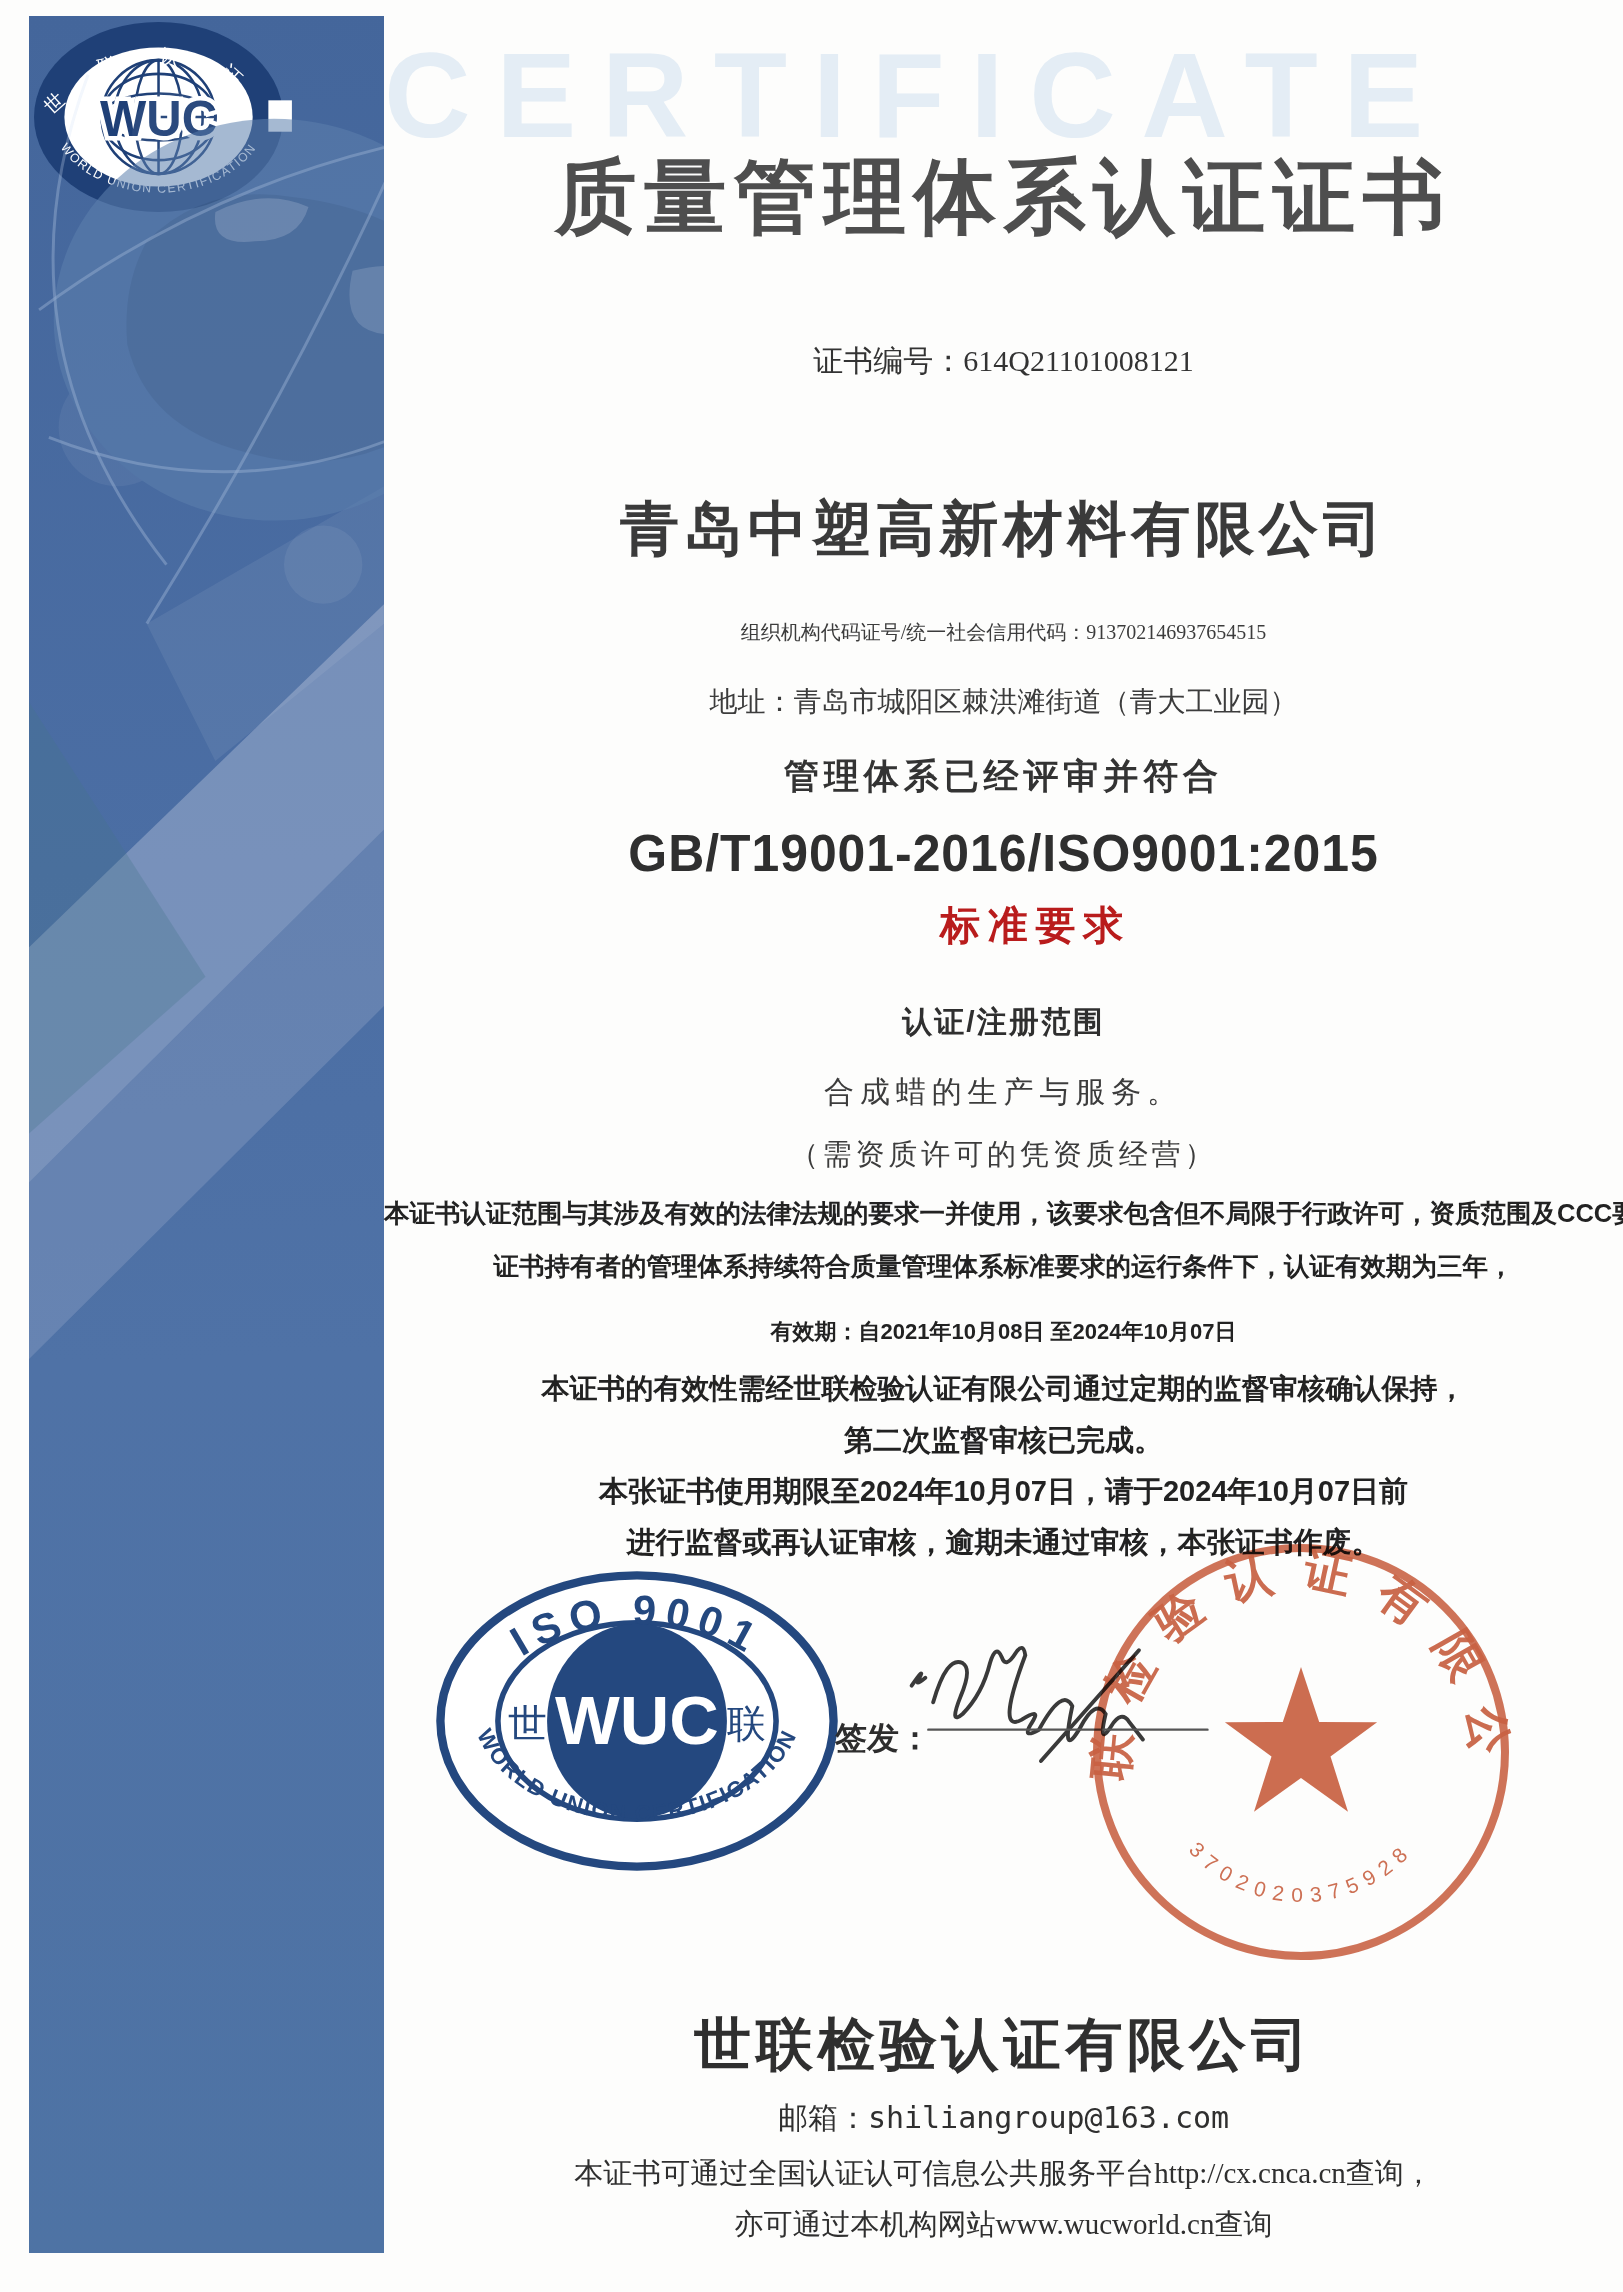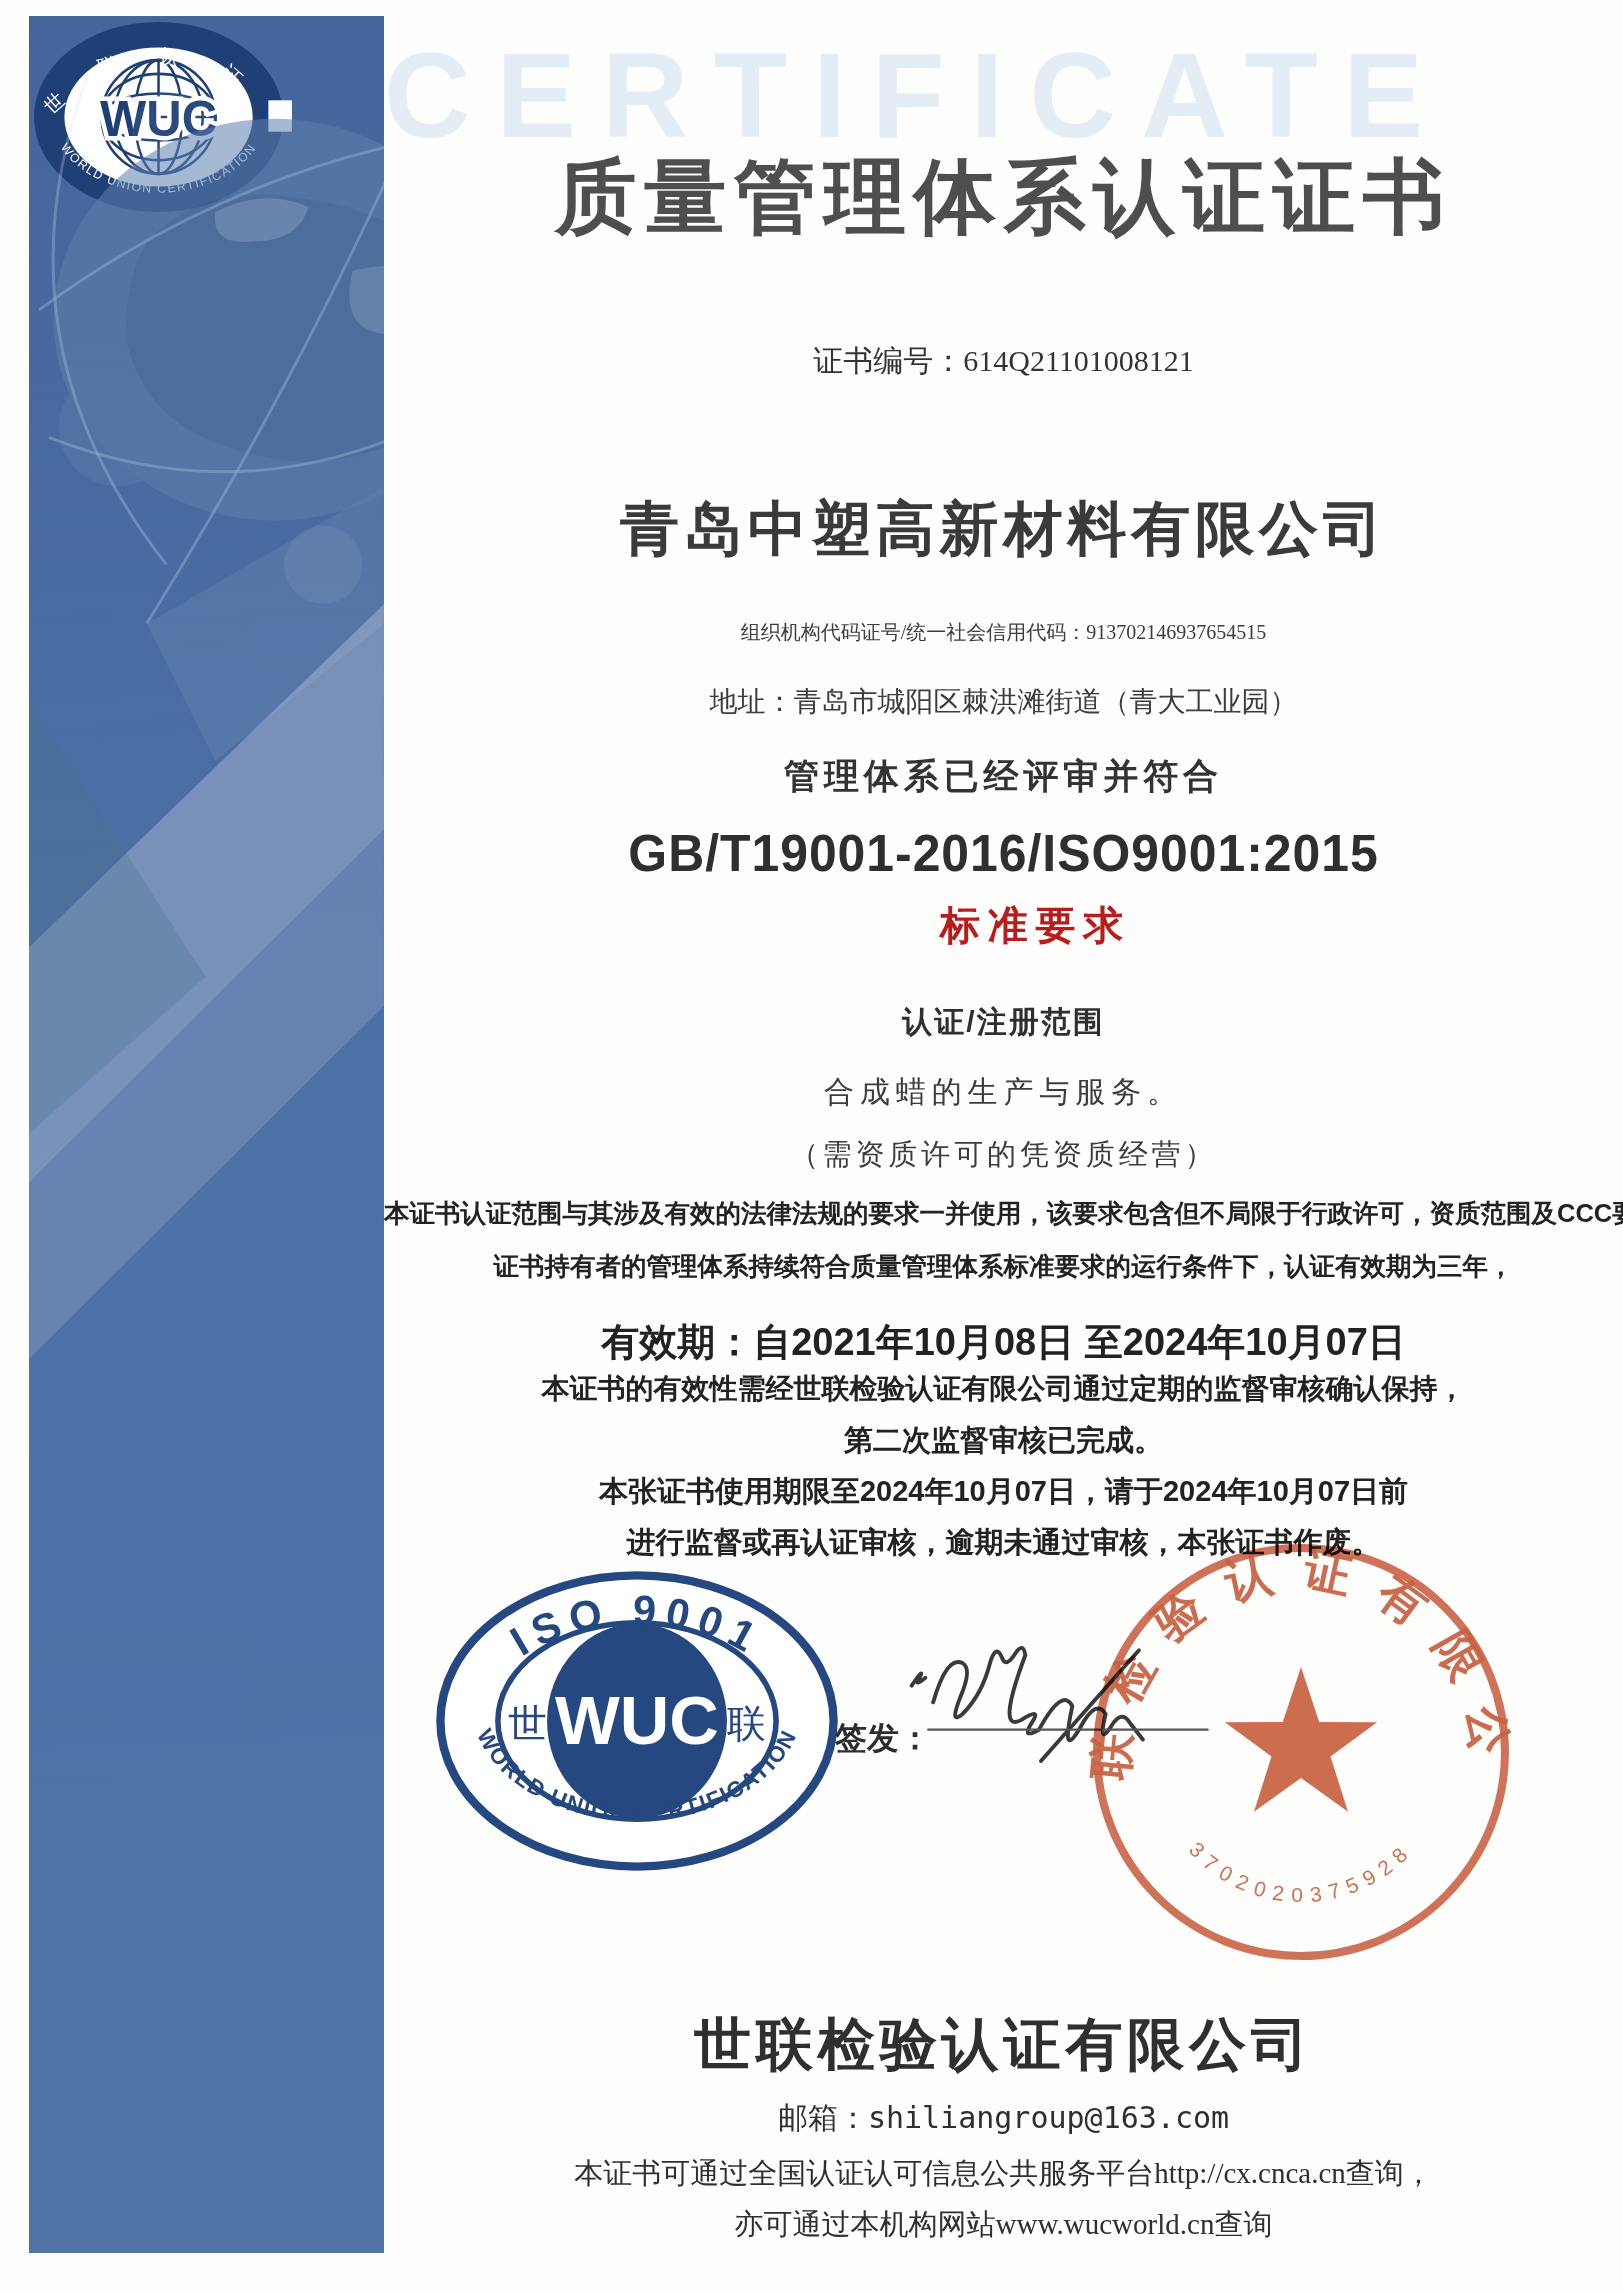--- a/index.html
+++ b/index.html
@@ -37,21 +37,21 @@
   .org-code{top:619px;font-size:20px;color:#3c3c3c;}
   .address{top:683px;font-size:28px;color:#3c3c3c;}
   .reviewed{top:753px;font-size:35px;font-weight:bold;letter-spacing:4.9px;color:#333;}
   .standard{top:823px;font-size:52px;font-weight:bold;letter-spacing:1px;color:#2f2f2f;transform:scaleX(.96);}
   .std-req{top:898px;font-size:40px;font-weight:bold;letter-spacing:7.8px;color:#b91c1c;padding-left:32px;}
   .scope-label{top:1002px;font-size:30px;font-weight:bold;letter-spacing:2px;color:#2f2f2f;}
   .scope-text{top:1072px;font-size:30px;letter-spacing:5.9px;color:#3c3c3c;}
   .scope-note{top:1135px;font-size:29px;letter-spacing:3.9px;color:#3c3c3c;}
   .legal1{top:1196px;font-size:25.5px;font-weight:600;color:#222;}
   .legal2{top:1249px;font-size:25.5px;font-weight:600;color:#222;}
-  .validity{top:1317px;font-size:38px;font-weight:bold;color:#222;}
+  .validity{top:1317px;font-size:22px;font-weight:bold;color:#222;}
   .maintain{top:1370px;font-size:28px;font-weight:600;color:#222;}
   .surveillance{top:1421px;font-size:29px;font-weight:bold;color:#222;}
   .usage1{top:1472px;font-size:29px;font-weight:600;color:#222;}
   .usage2{top:1523px;font-size:29px;font-weight:600;color:#222;}
   .issuer{top:2007px;font-size:57px;font-weight:bold;letter-spacing:4.9px;color:#2f2f2f;}
   .email{top:2098px;font-size:30px;color:#2f2f2f;}
   .email .mono{font-family:"DejaVu Sans Mono",monospace;}
   .query1{top:2154px;font-size:29px;color:#2f2f2f;}
   .query2{top:2205px;font-size:29px;color:#2f2f2f;}
 

